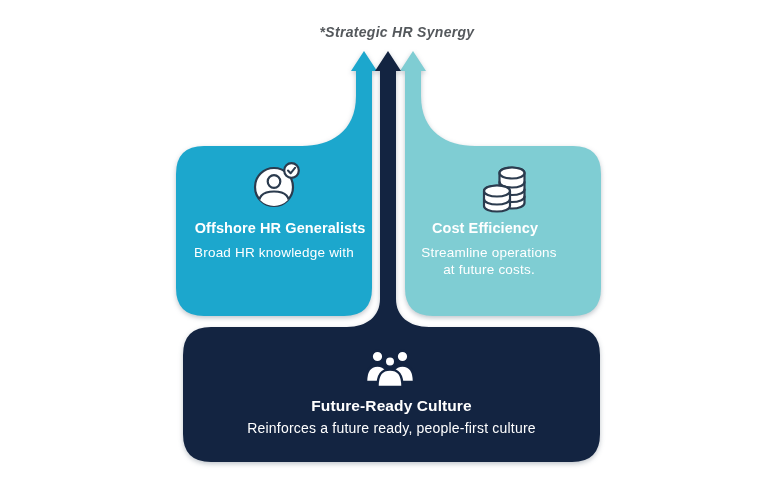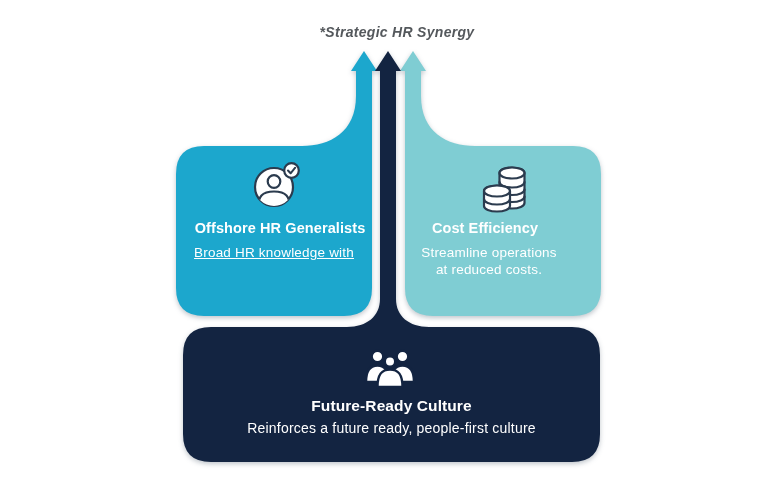--- a/index.html
+++ b/index.html
@@ -11,21 +11,21 @@
   .shape{filter:drop-shadow(0 2px 2.5px rgba(25,45,70,.28));}
   .txt{position:absolute;text-align:center;color:#ffffff;}
   .card-title{font-weight:bold;font-size:14.5px;letter-spacing:.1px;}
   .card-body{font-size:13.5px;line-height:16.5px;letter-spacing:.2px;}
   .main-title{
     position:absolute;top:24px;left:397px;transform:translateX(-50%);
     font-style:italic;font-weight:600;font-size:14px;color:#54585C;
     letter-spacing:.3px;white-space:nowrap;text-align:right;
   }
   .pos-left-title{left:176px;top:220px;width:208px;}
-  .pos-left-body{left:176px;top:245px;width:196px;text-decoration:underline;}
+  .pos-left-body{left:176px;top:245px;width:196px;}
   .pos-right-title{left:405px;top:220px;width:160px;}
   .pos-right-body{left:405px;top:245px;width:168px;}
   .pos-bottom-title{left:183px;top:397px;width:417px;font-size:15.5px;}
   .pos-bottom-body{left:183px;top:420px;width:417px;font-size:14px;letter-spacing:.2px;text-align:center;}
 </style>
 </head>
 <body>
 
 <div class="stage">
 
@@ -88,19 +88,19 @@
   <div class="main-title">*Strategic HR Synergy</div>
 
   <div class="txt card-title pos-left-title">Offshore HR Generalists</div>
   <div class="txt card-body pos-left-body">
     <div>Broad HR knowledge with</div>
   </div>
 
   <div class="txt card-title pos-right-title">Cost Efficiency</div>
   <div class="txt card-body pos-right-body">
     <div>Streamline operations</div>
-    <div>at reduced costs.</div>
+    <div>at future costs.</div>
   </div>
 
   <div class="txt card-title pos-bottom-title">Future-Ready Culture</div>
   <div class="txt card-body pos-bottom-body">Reinforces a future ready, people-first culture</div>
 
 </div>
 
 </body></html>

